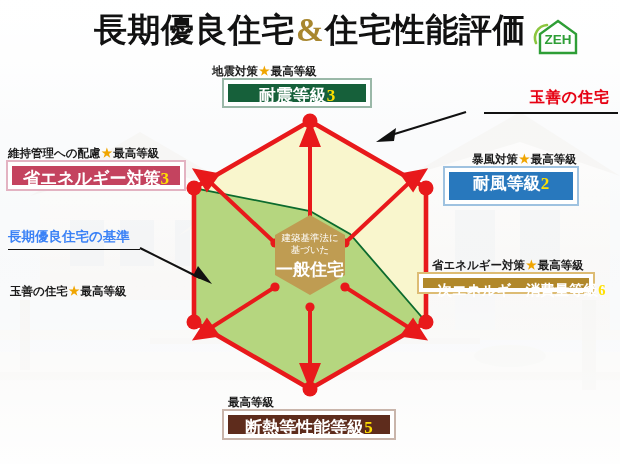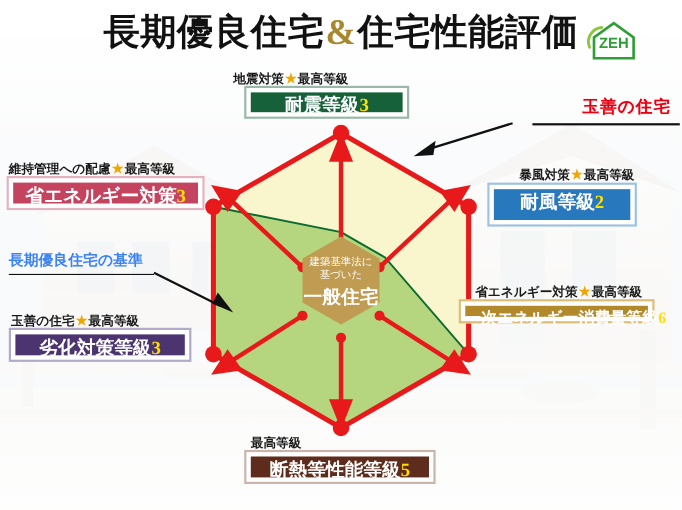--- a/index.html
+++ b/index.html
@@ -245,23 +245,20 @@
   <div class="cap" style="left:228px;top:395px;">
     <span>最高等級</span><span class="star"></span><span></span>
   </div>
   <div class="badge" style="left:222px;top:409px;width:174px;height:31px;border-color:#c9b5ab;">
     <span class="fill" style="background:#5e2c1c;font-size:17px;line-height:25px;"><span>断熱等性能等級</span><span class="num">5</span></span>
   </div>
 
   <div class="cap" style="left:10px;top:284px;">
     <span>玉善の住宅</span><span class="star">★</span><span>最高等級</span>
   </div>
-  <div class="badge" style="left:8px;top:298px;width:166px;height:31px;border-color:#b3a9c9;">
-    <span class="fill" style="background:#4b3470;font-size:17px;line-height:25px;"><span>劣化対策等級</span><span class="num">3</span></span>
-  </div>
 
   <div class="cap" style="left:8px;top:146px;">
     <span>維持管理への配慮</span><span class="star">★</span><span>最高等級</span>
   </div>
   <div class="badge" style="left:6px;top:160px;width:180px;height:31px;border-color:#e3b3c2;">
     <span class="fill" style="background:#c4435f;font-size:17px;line-height:25px;"><span>省エネルギー対策</span><span class="num">3</span></span>
   </div>
 
 </div>
 

